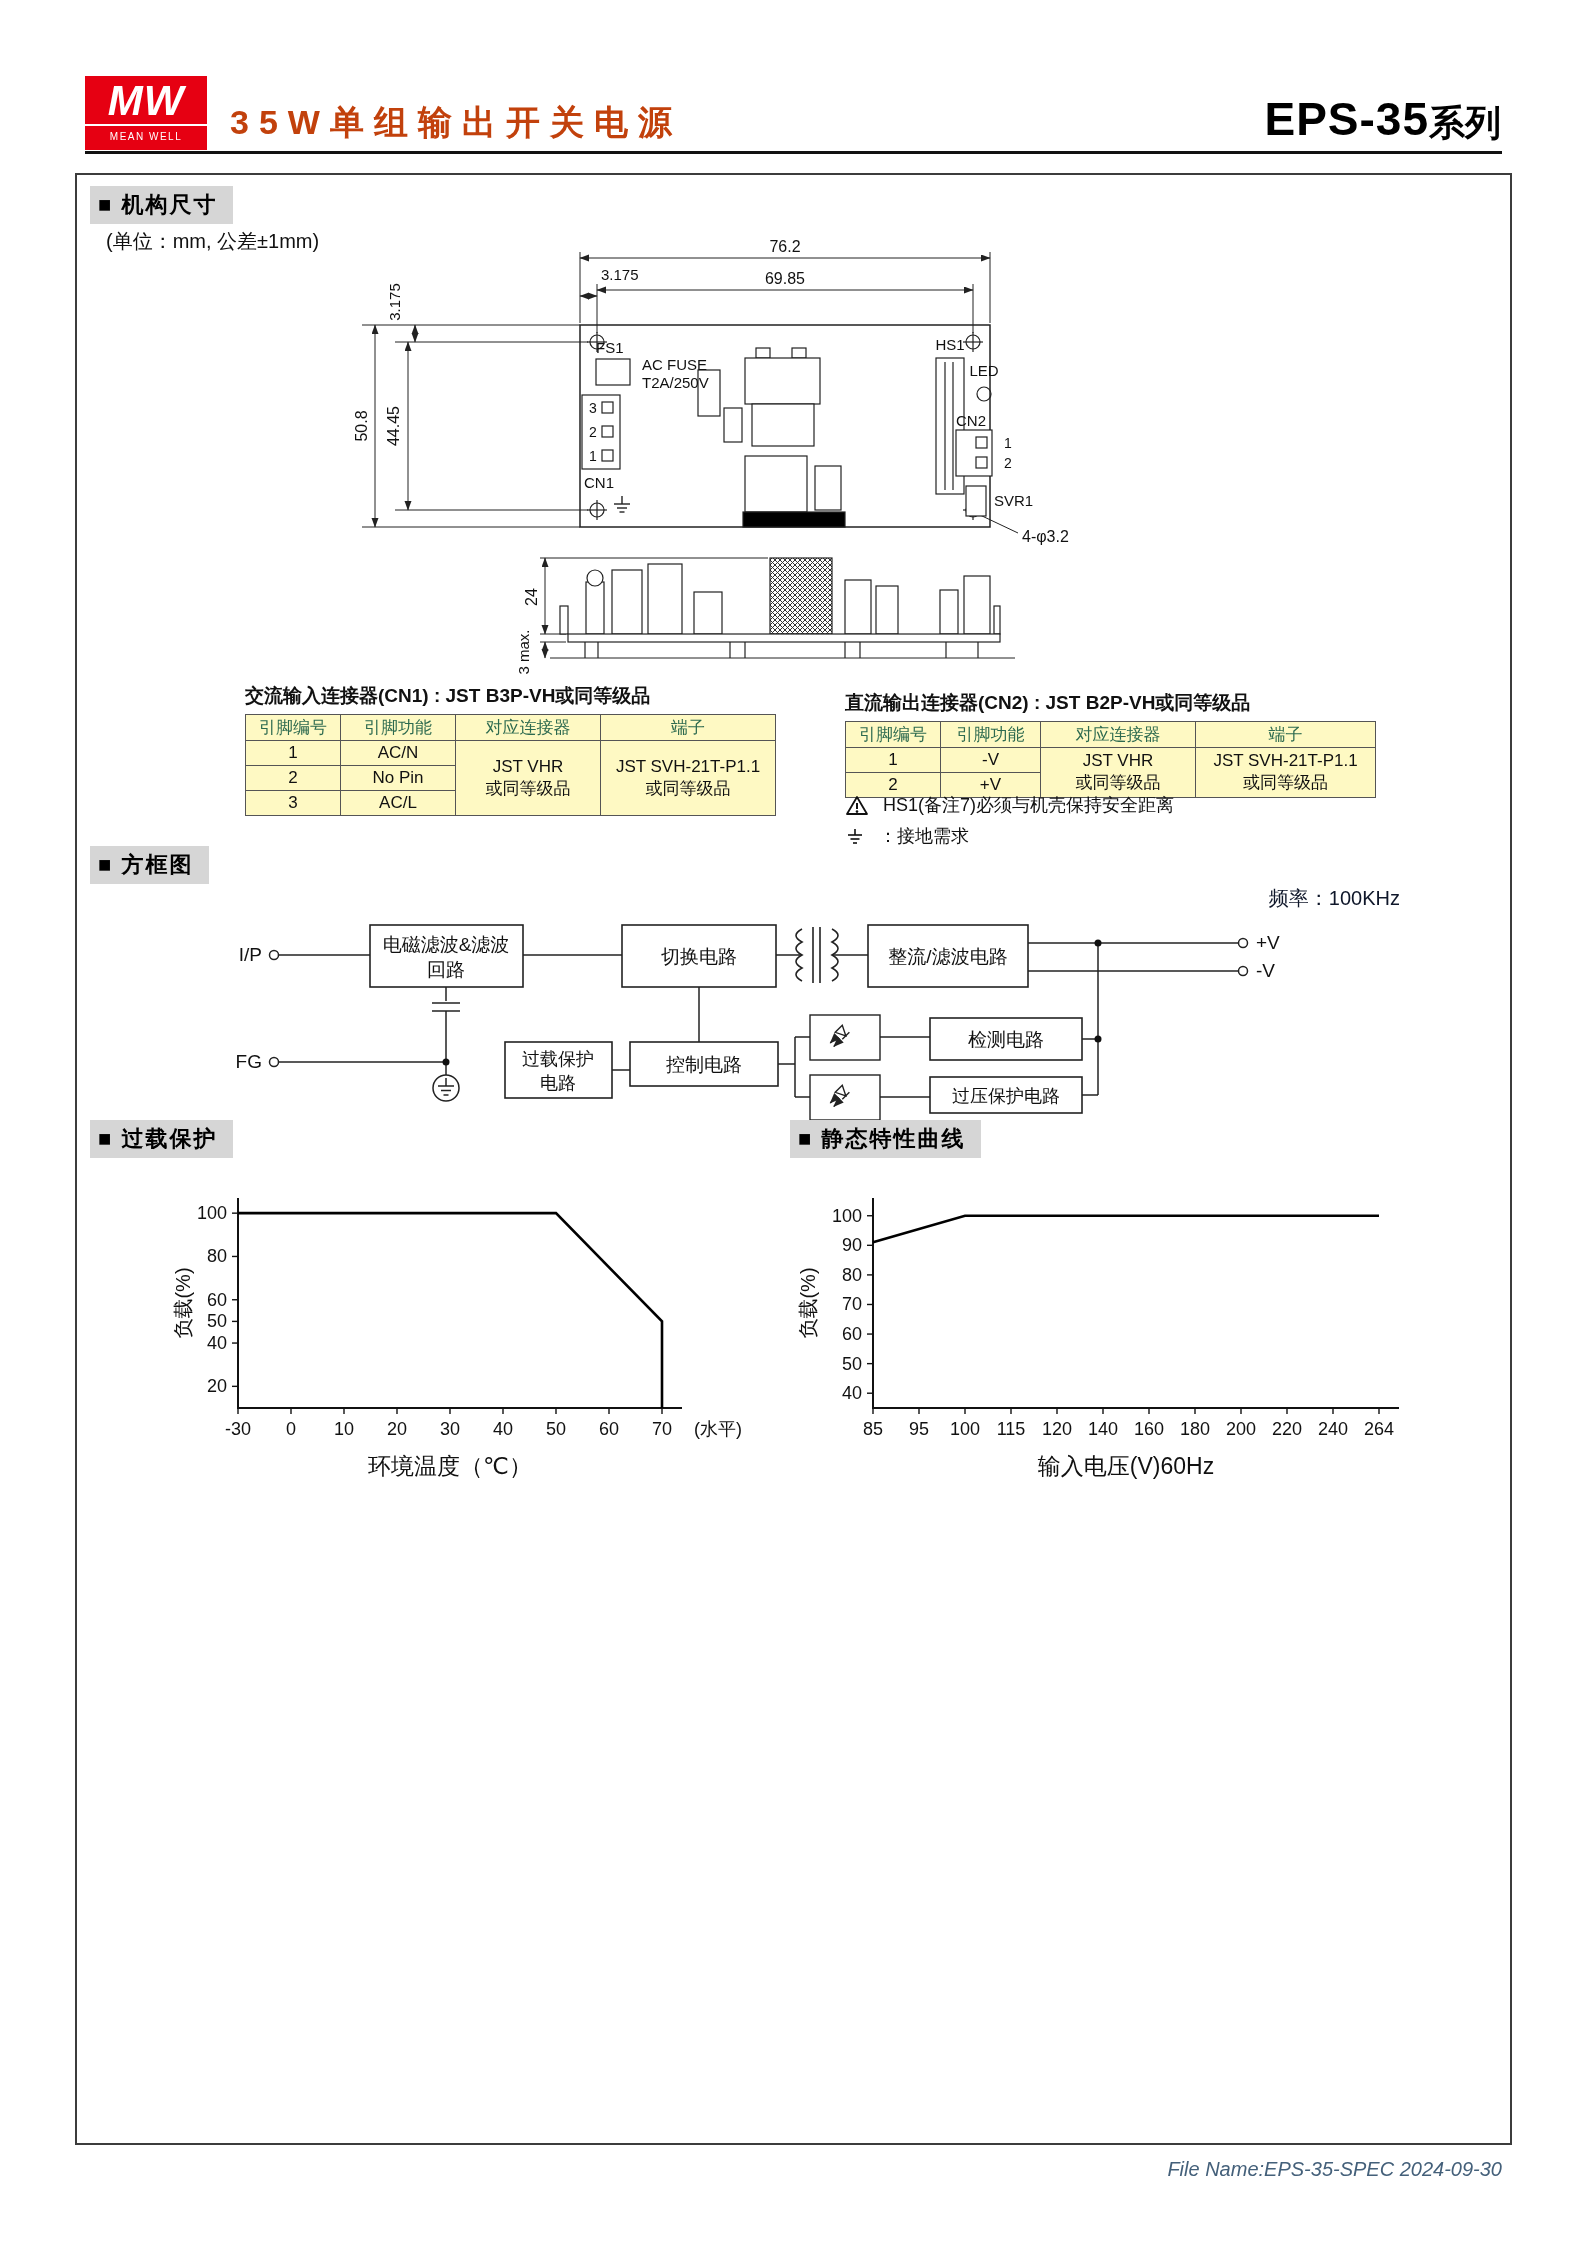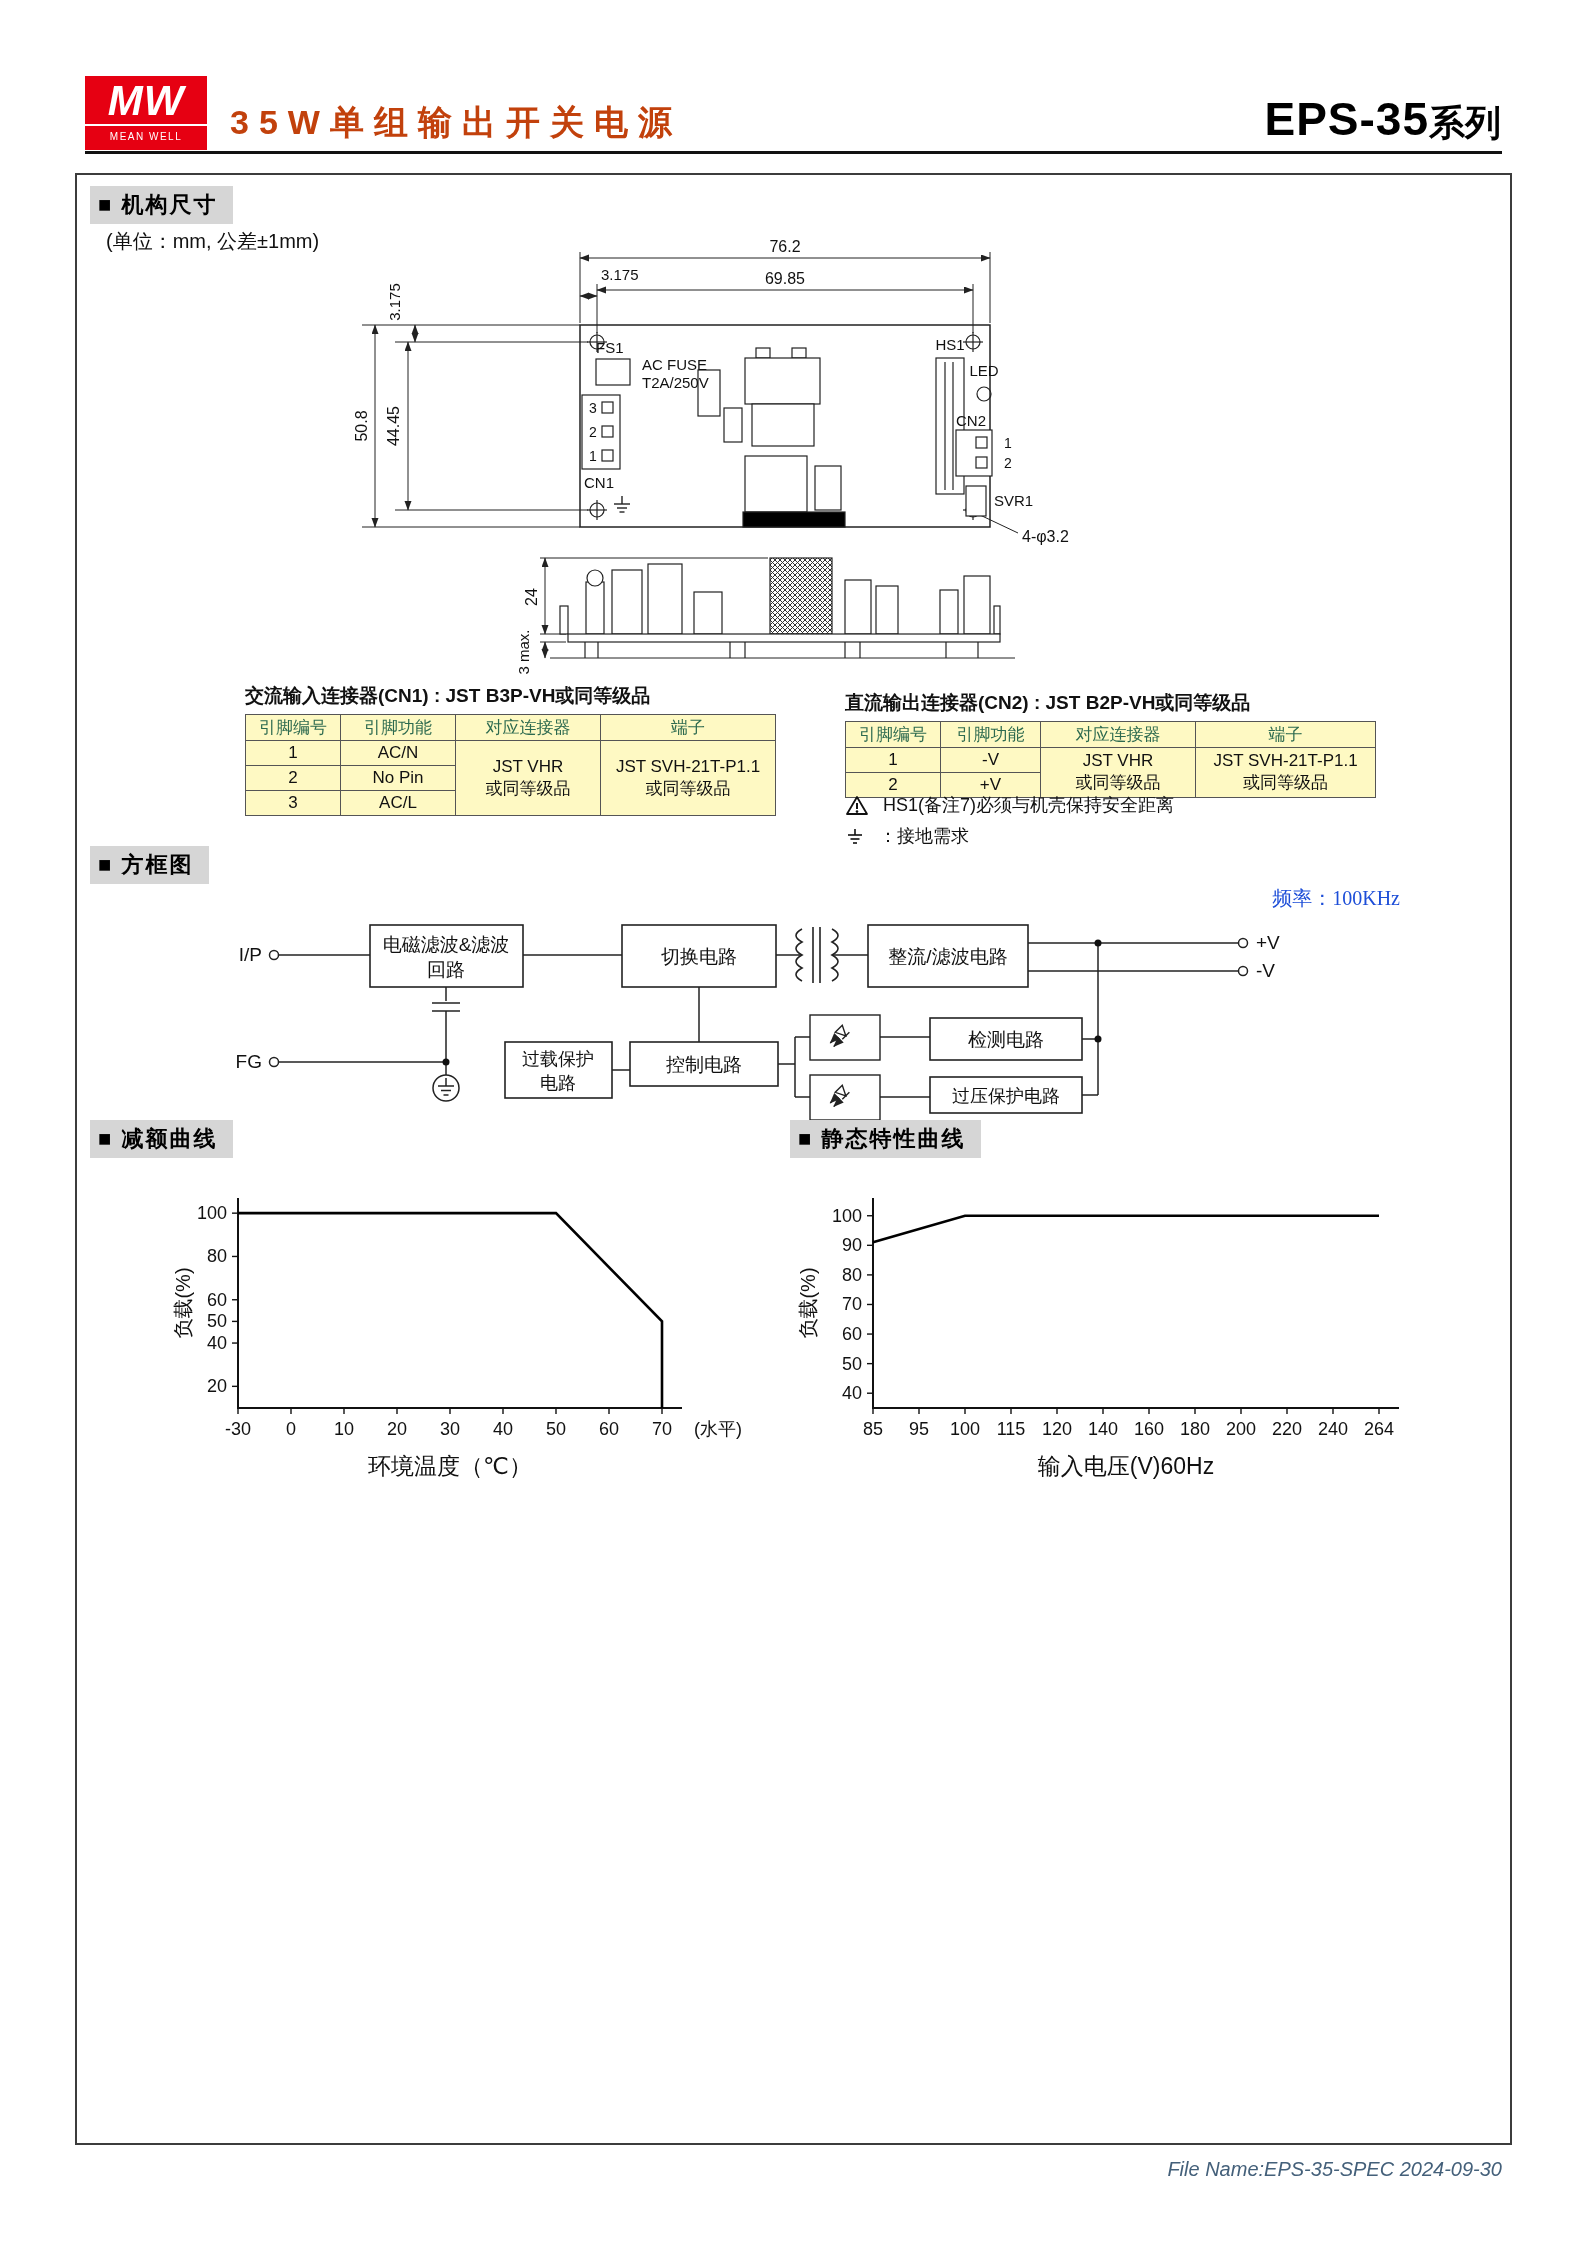--- a/index.html
+++ b/index.html
@@ -24,21 +24,21 @@
   .abs-svg{position:absolute;}
   
   .tbl-wrap{position:absolute;width:530px;}
   .tbl-title{font-size:19px;font-weight:bold;color:#111;margin-bottom:5px;white-space:nowrap;}
   .ctable{border-collapse:collapse;width:100%;table-layout:fixed;text-align:center;background:#fef9c3;}
   .ctable th,.ctable td{border:1px solid #555;font-size:17px;padding:1px 3px;height:25px;color:#111;vertical-align:middle;}
   .ctable th{color:#2D6A4F;font-weight:normal;}
   
   .note-row{position:absolute;display:flex;align-items:center;gap:14px;font-size:18px;color:#111;white-space:nowrap;}
   
-  .freq-note{position:absolute;right:187px;top:885px;font-size:20px;color:#1d4ed8;font-family:Liberation Serif, serif;}
+  .freq-note{position:absolute;right:187px;top:885px;font-size:20px;color:#0f172a;}
   
   .footer{position:absolute;right:85px;top:2158px;font-size:20px;font-style:italic;color:#44607A;}
   svg text{font-family:"Liberation Sans","DejaVu Sans",sans-serif;}
 </style>
 </head>
 <body>
 
 <div class="page">
 
   <div class="logo">
@@ -371,21 +371,21 @@
     <text x="408" y="174" text-anchor="middle" font-size="18" fill="#111">电路</text>
     <text x="554" y="156" text-anchor="middle" font-size="19" fill="#111">控制电路</text>
     <text x="856" y="131" text-anchor="middle" font-size="19" fill="#111">检测电路</text>
     <text x="856" y="187" text-anchor="middle" font-size="18" fill="#111">过压保护电路</text>
     <text x="112" y="46" text-anchor="end" font-size="19" fill="#111">I/P</text>
     <text x="112" y="153" text-anchor="end" font-size="19" fill="#111">FG</text>
     <text x="1106" y="34" font-size="19" fill="#111">+V</text>
     <text x="1106" y="62" font-size="19" fill="#111">-V</text>
   </svg>
 
-  <div class="sec-label" style="left:90px;top:1120px;">■ 减额曲线</div>
+  <div class="sec-label" style="left:90px;top:1120px;">■ 过载保护</div>
   <div class="sec-label" style="left:790px;top:1120px;">■ 静态特性曲线</div>
 
   <svg class="abs-svg" style="left:160px;top:1180px;width:620px;height:310px;" viewBox="0 0 620 310">
       <path d="M78,18 L78,228 L522,228" fill="none" stroke="#111" stroke-width="2"></path>
       <line x1="78" y1="228" x2="78" y2="234" stroke="#111" stroke-width="1.4"></line>
       <text x="78" y="255" text-anchor="middle" font-size="18" fill="#111">-30</text>
       <line x1="131" y1="228" x2="131" y2="234" stroke="#111" stroke-width="1.4"></line>
       <text x="131" y="255" text-anchor="middle" font-size="18" fill="#111">0</text>
       <line x1="184" y1="228" x2="184" y2="234" stroke="#111" stroke-width="1.4"></line>
       <text x="184" y="255" text-anchor="middle" font-size="18" fill="#111">10</text>

